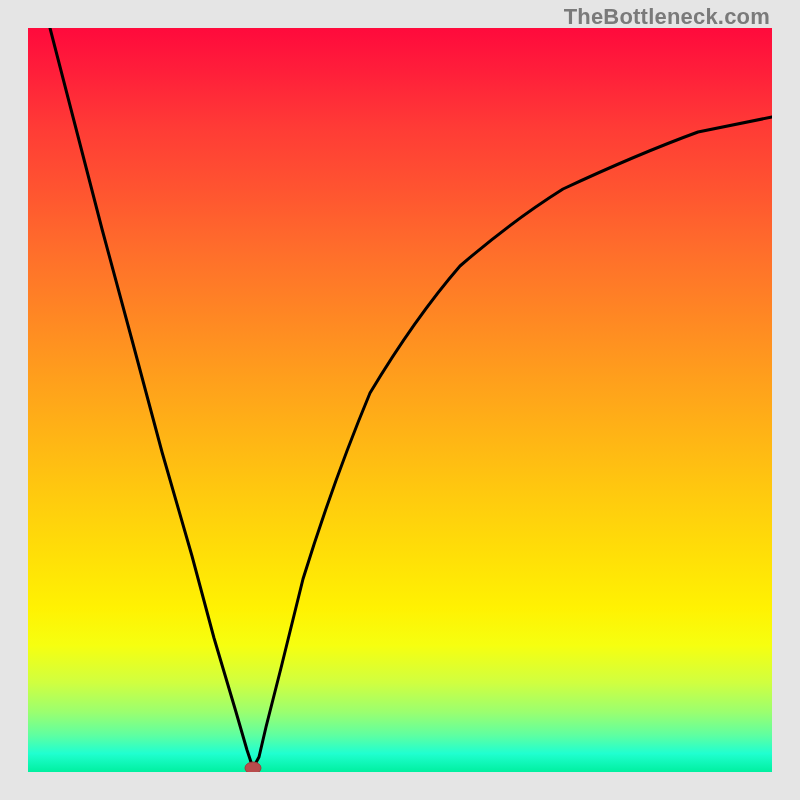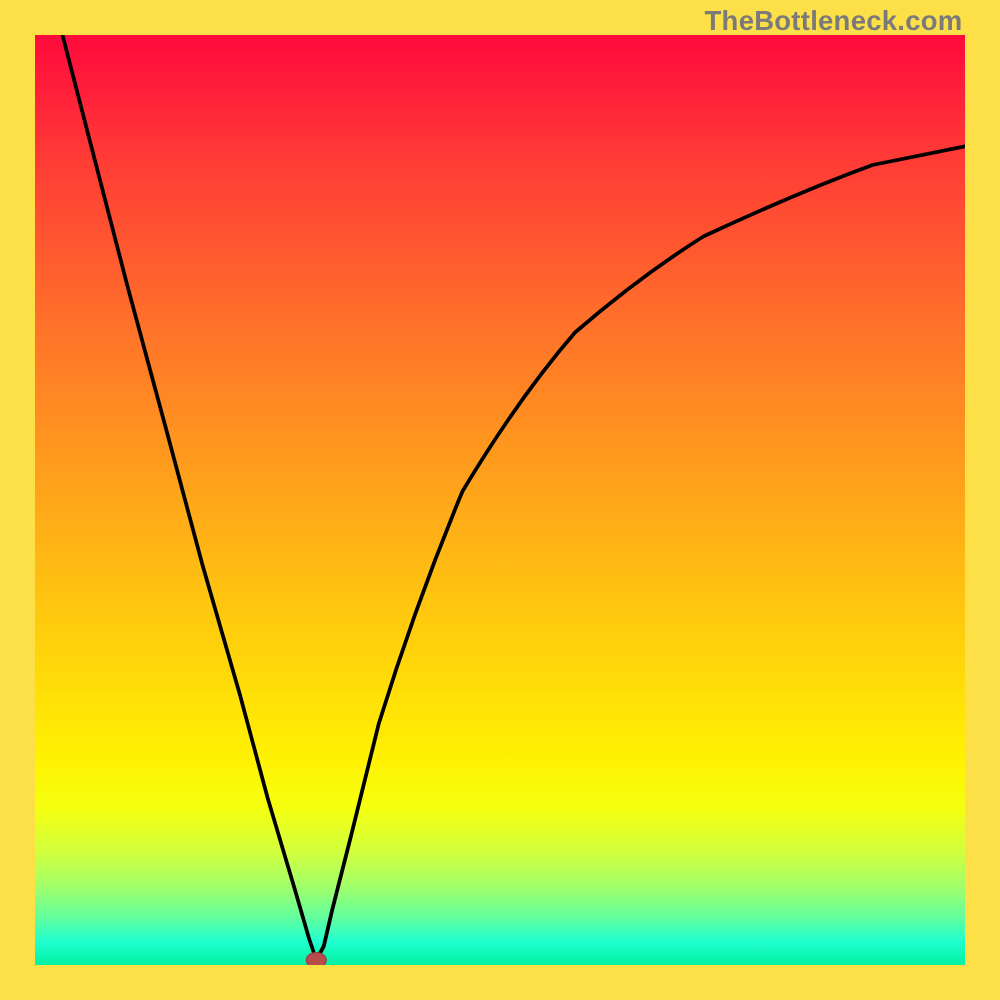--- a/index.html
+++ b/index.html
@@ -1,20 +1,20 @@
 <!DOCTYPE html>
 <html><head>
 <meta charset="utf-8">
 <style>
   * { margin: 0; padding: 0; box-sizing: border-box; }
   html, body { width: 800px; height: 800px; overflow: hidden; }
   .outer {
     width: 800px;
     height: 800px;
-    background: #fde047;
+    background: #e5e5e5;
     position: relative;
   }
   .plot-area {
     position: absolute;
     left: 28px;
     top: 28px;
     width: 744px;
     height: 744px;
     background: linear-gradient(to bottom,
       #ff0a3c 0%,

